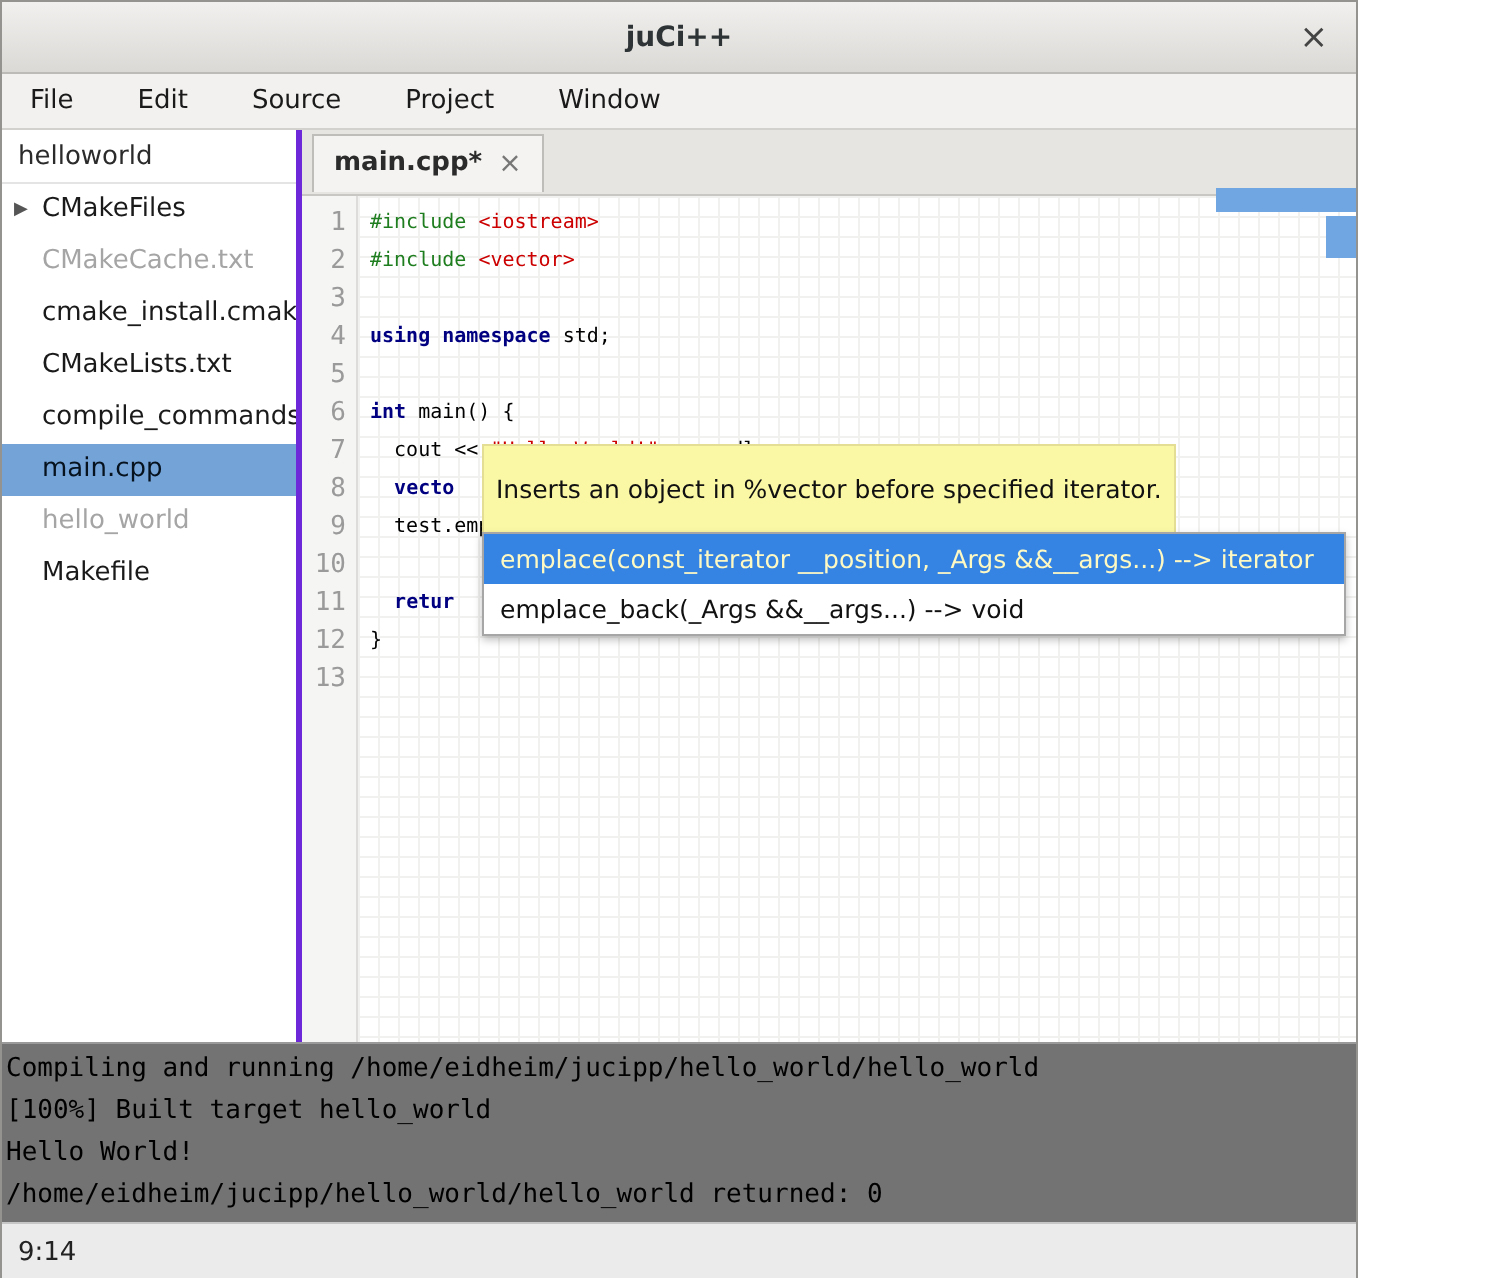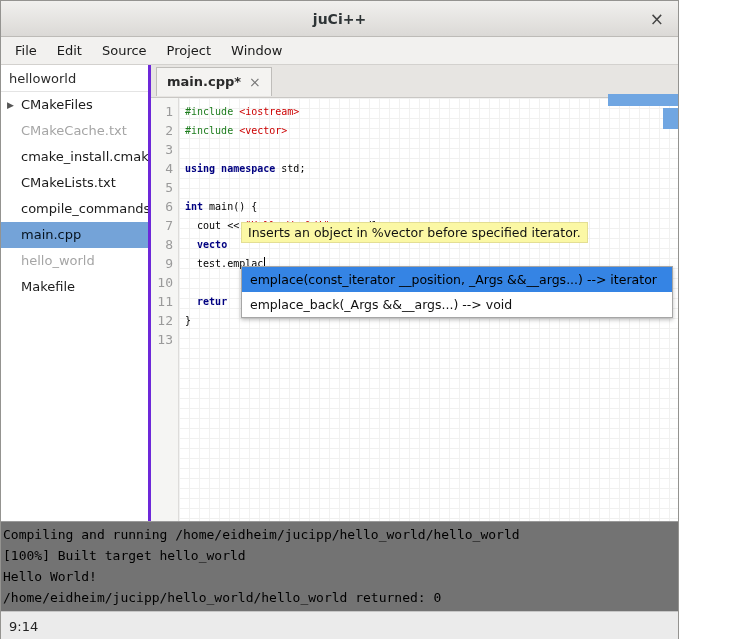--- a/index.html
+++ b/index.html
@@ -6,21 +6,21 @@
   html,body { width:753px; height:639px; }
   body { font-family:"DejaVu Sans","Liberation Sans",sans-serif; background:#fff; }
   .window { width:679px; height:639px; border:1px solid #949390; display:flex; flex-direction:column; background:#fff; }
 
   
   .titlebar { height:36px; flex:0 0 36px; background:linear-gradient(#f1f0ee,#dbd9d6); border-bottom:1px solid #bdbbb7; position:relative; display:flex; align-items:center; justify-content:center; }
   .titlebar .title { font-weight:bold; font-size:14px; color:#2e3436; }
   .titlebar .close { position:absolute; right:14px; top:8px; font-size:17px; color:#444; cursor:pointer; line-height:20px; }
 
   
-  .menubar { height:28px; flex:0 0 28px; background:#f2f1ef; border-bottom:1px solid #d3d1ce; display:flex; align-items:center; padding-left:4px; }
+  .menubar { height:28px; flex:0 0 28px; background:#f2f1ef; border-bottom:1px solid #d3d1ce; display:flex; align-items:center; padding-left:4px;gap:12px; }
   .menu-item { font-size:13px; color:#1a1a1a; padding:5px 10px; cursor:default; }
 
   
   .main { flex:0 0 456px; height:456px; display:flex; overflow:hidden; }
 
   
   .sidebar { width:150px; flex:0 0 150px; background:#ffffff; border-right:3px solid #6d28d9; overflow:hidden; }
   .project { height:27px; line-height:27px; padding-left:8px; font-size:13px; color:#2b2b2b; border-bottom:1px solid #e4e4e4; white-space:nowrap; overflow:hidden; }
   .tree-item { height:26px; line-height:26px; font-size:13px; color:#1a1a1a; padding-left:20px; white-space:nowrap; overflow:hidden; position:relative; cursor:default; }
   .tree-item .arrow { position:absolute; left:6px; top:0; font-size:9px; color:#555; }
@@ -43,26 +43,26 @@
   .gutter div { height:19px; line-height:19px; font-family:"DejaVu Sans Mono","Liberation Mono",monospace; font-size:13px; color:#9a9a9a; padding-right:5px; }
   .code { flex:1; position:relative; padding-top:4px; padding-left:6px; background-image:linear-gradient(to right,#f1f1f0 1px,transparent 1px),linear-gradient(to bottom,#f1f1f0 1px,transparent 1px); background-size:10px 10px; }
   .cl { height:19px; line-height:19px; font-family:"DejaVu Sans Mono","Liberation Mono",monospace; font-size:10px; color:#000; white-space:pre; }
   .pp { color:#1e7d1e; }
   .inc { color:#cc0000; }
   .str { color:#cc0000; }
   .k { color:#000080; font-weight:bold; }
   .caret { display:inline-block; width:1px; height:15px; background:#000; vertical-align:middle; margin-left:1px; }
 
   
-  .tooltip { position:absolute; left:62px; top:124px; background:#fbf8a5; border:1px solid #e3de93; padding:2px 6px; font-size:12.5px; color:#111; white-space:nowrap; z-index:8; font-family:"DejaVu Sans","Liberation Sans",sans-serif; }
+  .tooltip { position:absolute; left:62px; top:124px; background:#fbf8a5; border:1px solid #e3de93; padding:14px 6px; font-size:12.5px; color:#111; white-space:nowrap; z-index:8; font-family:"DejaVu Sans","Liberation Sans",sans-serif; }
 
   
   .popup { position:absolute; left:62px; top:168px; width:432px; background:#fff; border:1px solid #a6a6a6; box-shadow:0 2px 4px rgba(0,0,0,.25); z-index:9; font-family:"DejaVu Sans","Liberation Sans",sans-serif; }
   .prow { padding:5px 8px; font-size:12.5px; color:#111; white-space:nowrap; overflow:hidden; cursor:default; }
-  .prow.sel { background:#3584e4; color:#000000; }
+  .prow.sel { background:#3584e4; color:#fef9c3; }
 
   
   .output { flex:0 0 90px; height:90px; border-top:1px solid #9a9a9a; background:#737373; padding:2px 2px; overflow:hidden; }
   .output div { font-family:"DejaVu Sans Mono","Liberation Mono",monospace; font-size:13px; line-height:21px; color:#000; white-space:pre; }
 
   
   .statusbar { flex:0 0 29px; height:29px; background:#ebebeb; border-top:1px solid #c6c6c6; display:flex; align-items:center; padding-left:8px; font-size:13px; color:#222; }
 </style>
 </head>
 <body>

